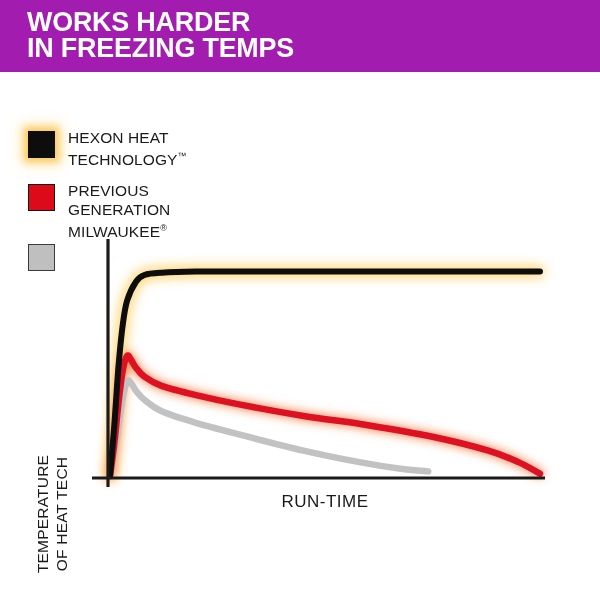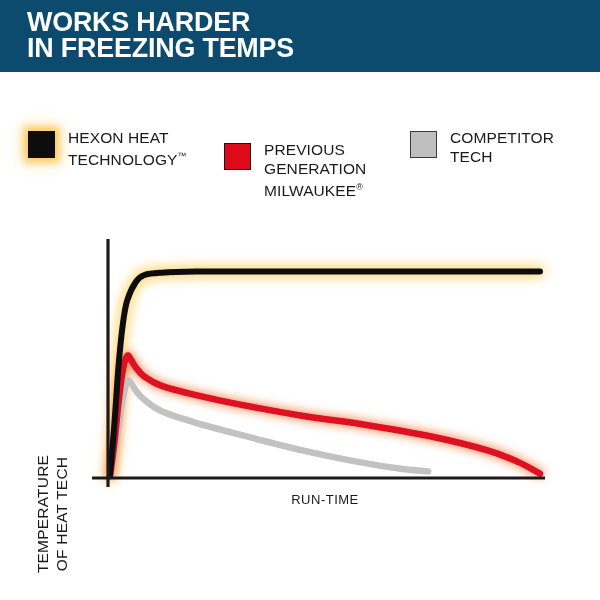--- a/index.html
+++ b/index.html
@@ -16,21 +16,21 @@
     position: relative;
   }
 
   
   .banner {
     position: absolute;
     left: 0;
     top: 0;
     width: 600px;
     height: 72px;
-    background: #0c4a6e;
+    background: #a21caf;
   }
   .banner-title {
     position: absolute;
     left: 27px;
     top: 9px;
     width: 540px;
     color: #ffffff;
     font-family: "Liberation Sans", sans-serif;
     font-weight: bold;
     font-size: 28px;
@@ -43,20 +43,21 @@
   }
 
   
   .legend {
     position: absolute;
     left: 28px;
     top: 128px;
     width: 560px;
     display: flex;
     align-items: flex-start;
+    flex-direction: column;
   }
   .legend-item {
     display: flex;
     align-items: flex-start;
   }
   .legend-item.hexon { width: 196px; }
   .legend-item.previous { width: 186px; margin-top: 12px; }
   .legend-item.competitor { width: 170px; }
 
   .swatch {
@@ -116,21 +117,21 @@
     letter-spacing: 0.2px;
     color: #1a1a1a;
     white-space: pre-line;
   }
   .xlabel {
     position: absolute;
     left: 110px;
     top: 492px;
     width: 430px;
     text-align: center;
-    font-size: 13px;
+    font-size: 17px;
     letter-spacing: 0.5px;
     color: #1a1a1a;
   }
 </style>
 </head>
 <body>
 
 <div class="banner">
   <div class="banner-title">WORKS HARDER
 IN FREEZING TEMPS</div>
@@ -146,22 +147,20 @@
 
   <div class="legend-item previous">
     <div class="swatch red"></div>
     <div class="legend-label"><span>PREVIOUS
 GENERATION
 MILWAUKEE</span><span class="sup">®</span></div>
   </div>
 
   <div class="legend-item competitor">
     <div class="swatch gray"></div>
-    <div class="legend-label"><span>COMPETITOR
-TECH</span></div>
   </div>
 
 </div>
 
 <div class="chart">
   <svg id="chart-svg" width="600" height="310" viewBox="0 0 600 310">
     <defs>
       <filter id="glow-yellow" x="-60%" y="-300%" width="220%" height="700%">
         <feGaussianBlur stdDeviation="5.5" result="b"></feGaussianBlur>
         <feFlood flood-color="#ffc53d" flood-opacity="0.95" result="c"></feFlood>

